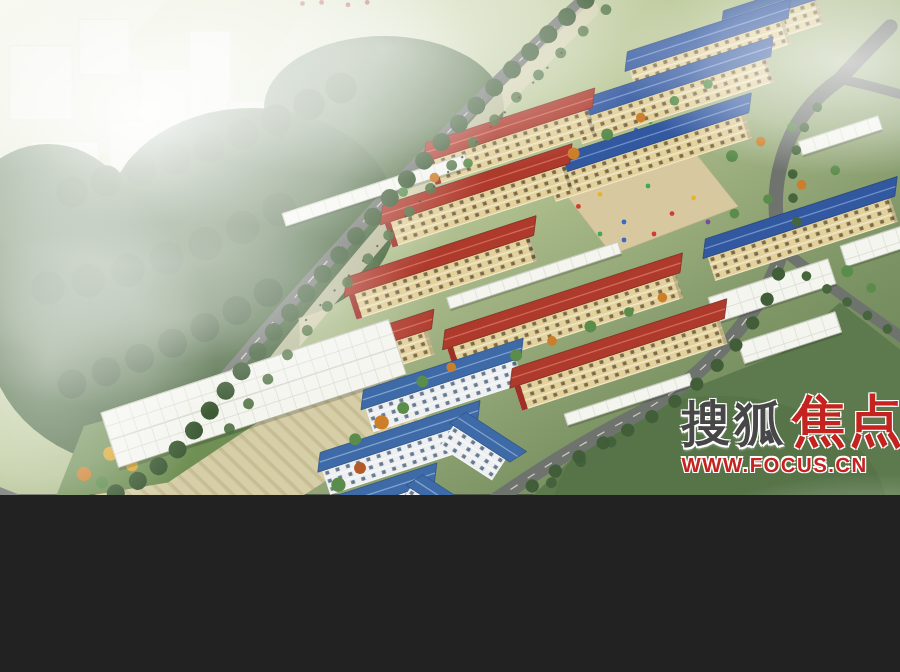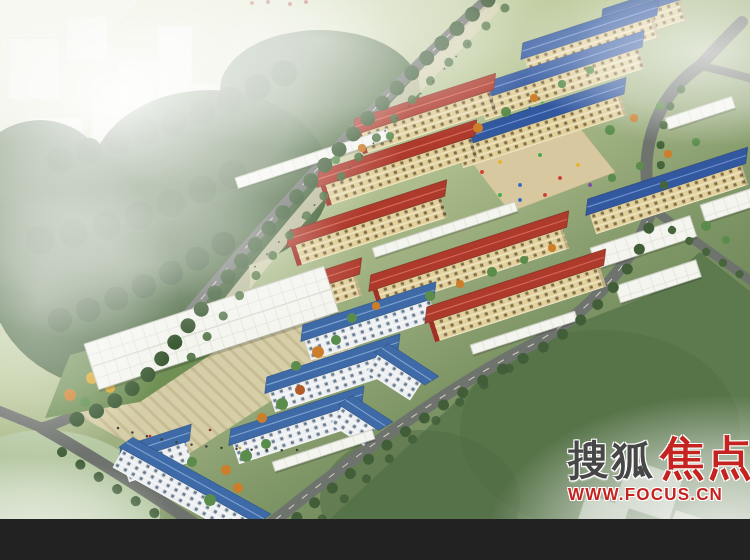--- a/index.html
+++ b/index.html
@@ -1,16 +1,16 @@
 <!DOCTYPE html>
 <html style="--roof-blue: #32589f; --roof-blue-dark: #27437c; --roof-blue-light: #6f8ecb; --roof-red: #ae3a2c; --roof-red-dark: #7e2a1f; --roof-red-light: #d2685a; --gable-red: #9e3028; --roof-steel: #3e6ba8; --roof-steel-dark: #2d5186; --roof-steel-light: #7fa2cf; --facade-cream: #e2d19b; --facade-white: #edeff0; --window-dark: #7b6848; --window-cool: #64788e; --canopy-white: #f4f5ef; --canopy-line: #d7dace; --road-gray: #6f736e; --road-line: #e9e7d8; --forest-green: #47653c; --tree-dark: #3c5a34; --field-green: #5d7a4e; --plaza-tan: #d9cfa9; --plaza-stripe: #c9be96; --playground-tan: #d8c8a0; --wm-dark: #474747; --wm-red: #c5231f;"><head>
 <meta charset="utf-8">
 <style>
   html,body{margin:0;padding:0;background:#222;}
-  .stage{position:relative;width:750px;height:519px;overflow:hidden;
+  .stage{position:relative;width:750px;height:412px;overflow:hidden;
          font-family:"Liberation Sans","DejaVu Sans",sans-serif;background:#cfd8b4;}
   .stage svg{position:absolute;left:0;top:0;}
   
   .rfB{fill:var(--roof-blue);stroke:var(--roof-blue-dark);stroke-width:.6;}
   .rgB{stroke:var(--roof-blue-light);stroke-width:1.1;}
   .rfR{fill:var(--roof-red);stroke:var(--roof-red-dark);stroke-width:.6;}
   .rgR{stroke:var(--roof-red-light);stroke-width:1.1;}
   .rfS{fill:var(--roof-steel);stroke:var(--roof-steel-dark);stroke-width:.6;}
   .rgS{stroke:var(--roof-steel-light);stroke-width:1.1;}
   .capR{fill:var(--gable-red);}

